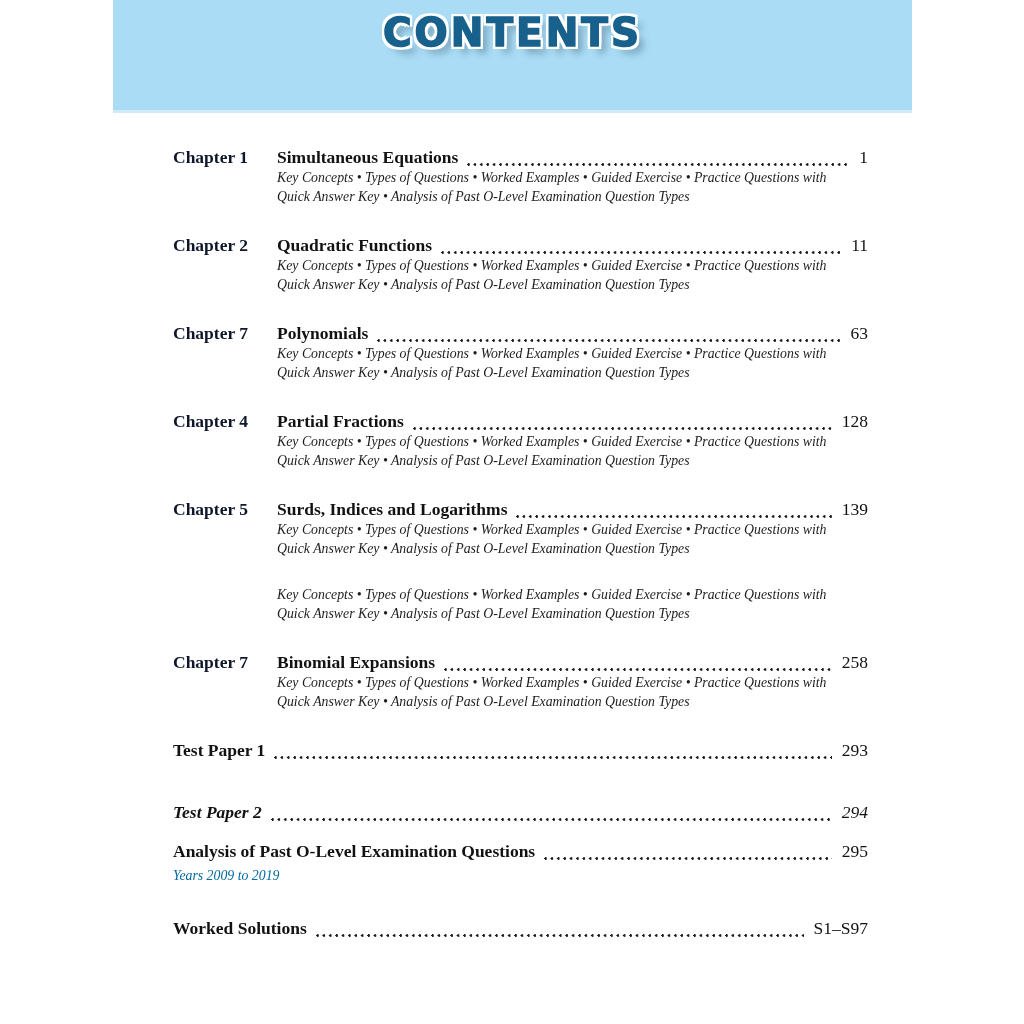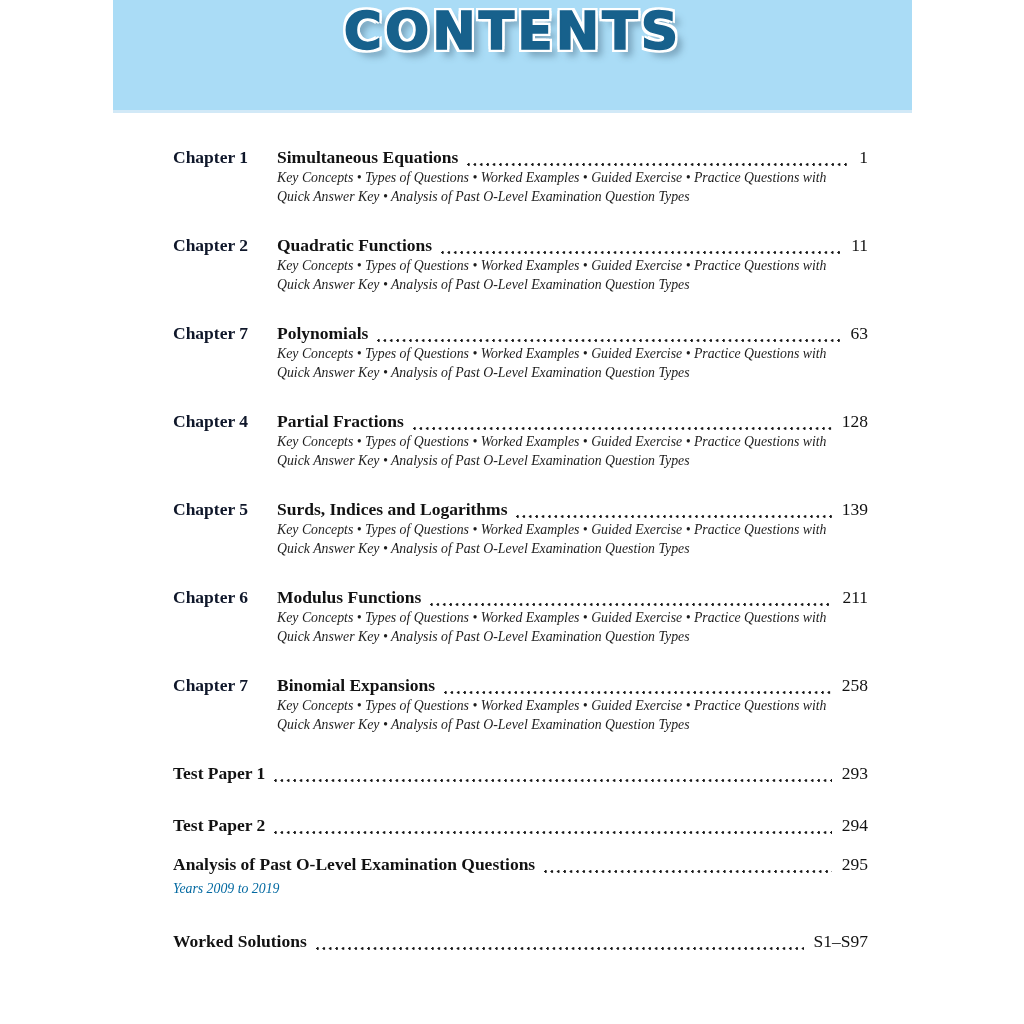--- a/index.html
+++ b/index.html
@@ -19,24 +19,24 @@
     left: 113px;
     top: 0;
     width: 799px;
     height: 110px;
     background: #aadcf6;
     border-bottom: 3px solid #d2e9f7;
     text-align: center;
   }
   .band h1 {
     margin: 0;
-    padding-top: 1px;
+    padding-top: 10px;
     font-family: "DejaVu Sans", sans-serif;
     font-weight: bold;
-    font-size: 52px;
+    font-size: 39px;
     letter-spacing: 3px;
     color: #17618c;
     -webkit-text-stroke: 1.5px #17618c;
     text-shadow:
       3px 3px 0 #ffffff, -3px -3px 0 #ffffff,
       3px -3px 0 #ffffff, -3px 3px 0 #ffffff,
       3px 0 0 #ffffff, -3px 0 0 #ffffff,
       0 3px 0 #ffffff, 0 -3px 0 #ffffff,
       7px 7px 7px rgba(110,150,175,0.85);
   }
@@ -84,21 +84,21 @@
   .desc {
     margin: 0 0 0 104px;
     max-width: 554px;
     font-style: italic;
     font-size: 13.8px;
     line-height: 18.5px;
     color: #1c1c1c;
   }
   .chapter { margin-bottom: 28px; }
   .sec-tp1 { margin-top: 24px; }
-  .sec-tp2 { margin-top: 29px; }
+  .sec-tp2 { margin-top: 39px; font-style: italic; }
   .sec-analysis { margin-top: 16px; }
   .sec-worked { margin-top: 32px; }
   .sec-sub {
     margin: 4px 0 0 0;
     font-style: italic;
     font-size: 13.8px;
     line-height: 18px;
     color: #0369a1;
   }
 </style>
@@ -157,26 +157,20 @@
       <div class="row">
         <span class="chlabel">Chapter 5</span>
         <span class="etitle">Surds, Indices and Logarithms</span>
         <span class="dots"></span>
         <span class="page">139</span>
       </div>
       <div class="desc">Key Concepts • Types of Questions • Worked Examples • Guided Exercise • Practice Questions with Quick Answer Key • Analysis of Past O-Level Examination Question Types</div>
     </div>
 
     <div class="chapter">
-      <div class="row">
-        <span class="chlabel">Chapter 6</span>
-        <span class="etitle">Modulus Functions</span>
-        <span class="dots"></span>
-        <span class="page">211</span>
-      </div>
       <div class="desc">Key Concepts • Types of Questions • Worked Examples • Guided Exercise • Practice Questions with Quick Answer Key • Analysis of Past O-Level Examination Question Types</div>
     </div>
 
     <div class="chapter">
       <div class="row">
         <span class="chlabel">Chapter 7</span>
         <span class="etitle">Binomial Expansions</span>
         <span class="dots"></span>
         <span class="page">258</span>
       </div>

